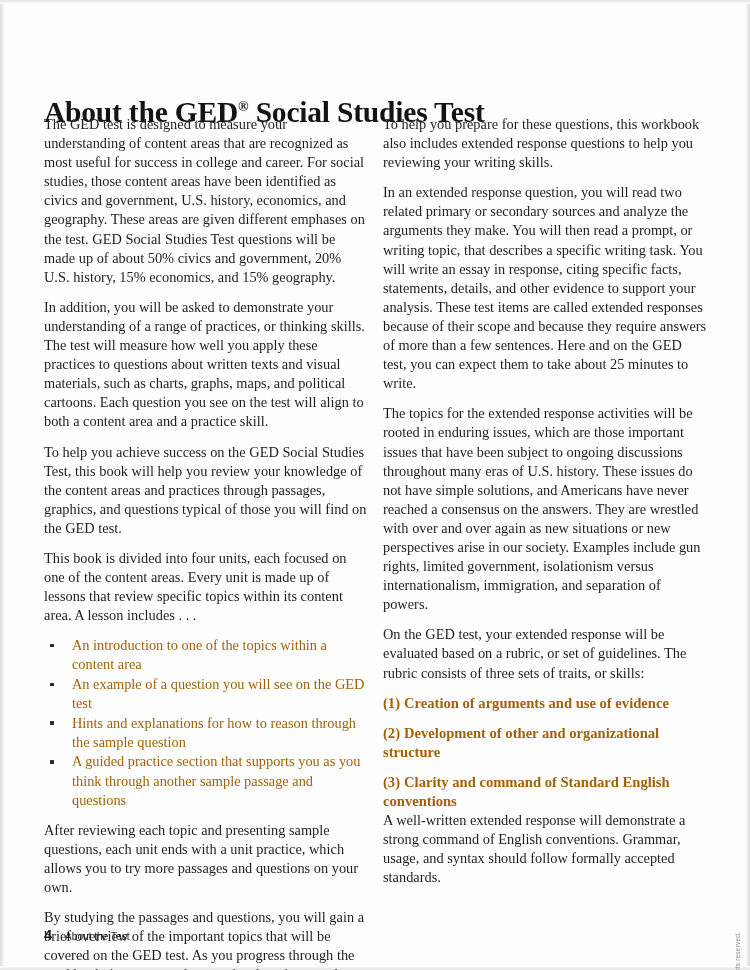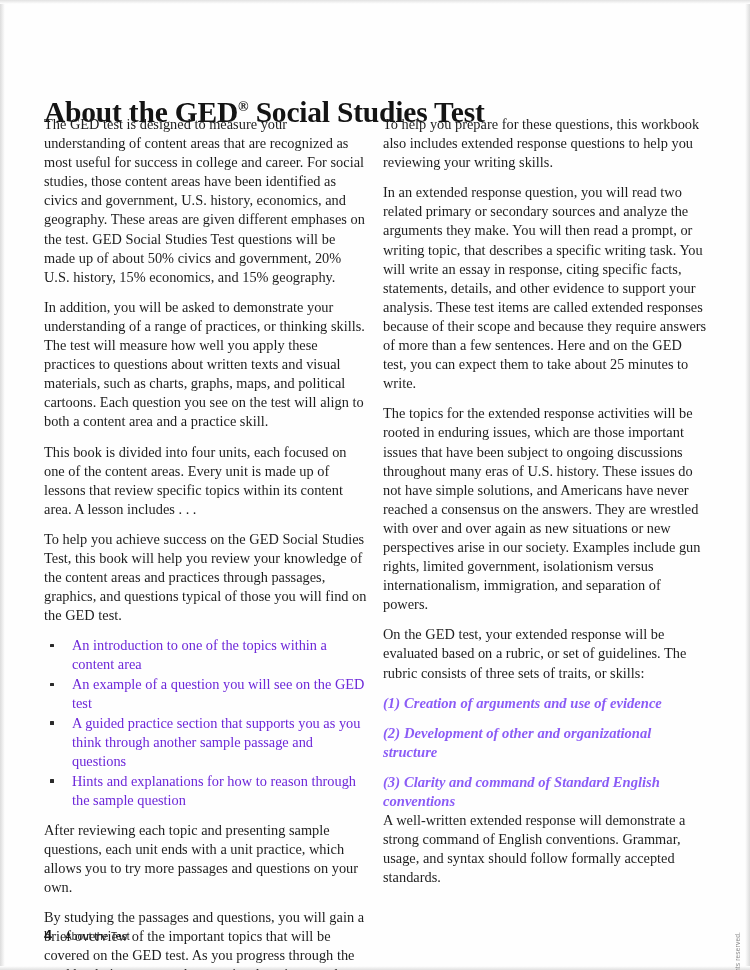--- a/index.html
+++ b/index.html
@@ -67,37 +67,36 @@
     line-height: 19.1px;
     text-align: left;
     color: #1d1d1d;
     letter-spacing: 0.01px;
   }
   h3.rubric {
     margin: 11px 0 0 0;
     font-size: 14.6px;
     line-height: 19.1px;
     font-weight: bold;
-    color: #8b5cf6;
-    font-style: italic;
+    color: #a16207;
   }
   h3.rubric .num { margin-right: 4px; }
 
   ul.bullets {
     margin: 3px 0 11px 0;
     padding: 0;
     list-style: none;
   }
   ul.bullets li {
     position: relative;
     margin: 0 0 0.5px 0;
     padding-left: 28px;
     font-size: 14.35px;
     line-height: 19.1px;
-    color: #6d28d9;
+    color: #a16207;
   }
   ul.bullets li .bullet-mark {
     position: absolute;
     left: 6px; top: 7.5px;
     width: 3.6px; height: 3.6px;
     background: #2a2a2a;
     border-radius: 0.5px;
   }
 
   .footer {
@@ -142,28 +141,28 @@
   <div class="page-edge-t"></div>
   <div class="page-edge-b"></div>
 
   <h1 class="title"><span>About the </span><span>GED</span><sup>®</sup><span> Social Studies Test</span></h1>
 
   <div class="columns">
 
     <div class="col col-left">
       <p class="body">The GED test is designed to measure your understanding of content areas that are recognized as most useful for success in college and career. For social studies, those content areas have been identified as civics and government, U.S. history, economics, and geography. These areas are given different emphases on the test. GED Social Studies Test questions will be made up of about 50% civics and government, 20% U.S. history, 15% economics, and 15% geography.</p>
       <p class="body">In addition, you will be asked to demonstrate your understanding of a range of practices, or thinking skills. The test will measure how well you apply these practices to questions about written texts and visual materials, such as charts, graphs, maps, and political cartoons. Each question you see on the test will align to both a content area and a practice skill.</p>
+      <p class="body">To help you achieve success on the GED Social Studies Test, this book will help you review your knowledge of the content areas and practices through passages, graphics, and questions typical of those you will find on the GED test.</p>
       <p class="body">This book is divided into four units, each focused on one of the content areas. Every unit is made up of lessons that review specific topics within its content area. A lesson includes . . .</p>
-      <p class="body">To help you achieve success on the GED Social Studies Test, this book will help you review your knowledge of the content areas and practices through passages, graphics, and questions typical of those you will find on the GED test.</p>
 
       <ul class="bullets">
         <li><span class="bullet-mark"></span><span>An introduction to one of the topics within a content area</span></li>
         <li><span class="bullet-mark"></span><span>An example of a question you will see on the GED test</span></li>
+        <li><span class="bullet-mark"></span><span>Hints and explanations for how to reason through the sample question</span></li>
         <li><span class="bullet-mark"></span><span>A guided practice section that supports you as you think through another sample passage and questions</span></li>
-        <li><span class="bullet-mark"></span><span>Hints and explanations for how to reason through the sample question</span></li>
       </ul>
 
       <p class="body">After reviewing each topic and presenting sample questions, each unit ends with a unit practice, which allows you to try more passages and questions on your own.</p>
       <p class="body">By studying the passages and questions, you will gain a brief overview of the important topics that will be covered on the GED test. As you progress through the workbook, jot notes on those topics that give you the most trouble and with which you are least familiar. You will want to study these topics in greater detail as you continue your preparation for the test.</p>
 
     </div>
 
     <div class="col col-right">
       <p class="body">To help you prepare for these questions, this workbook also includes extended response questions to help you reviewing your writing skills.</p>
       <p class="body">In an extended response question, you will read two related primary or secondary sources and analyze the arguments they make. You will then read a prompt, or writing topic, that describes a specific writing task. You will write an essay in response, citing specific facts, statements, details, and other evidence to support your analysis. These test items are called extended responses because of their scope and because they require answers of more than a few sentences. Here and on the GED test, you can expect them to take about 25 minutes to write.</p>

